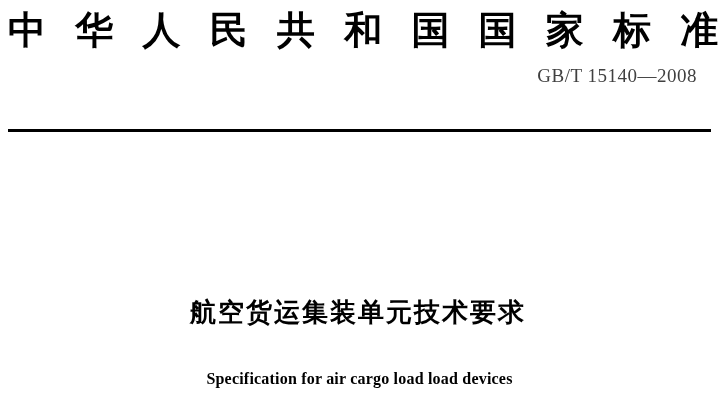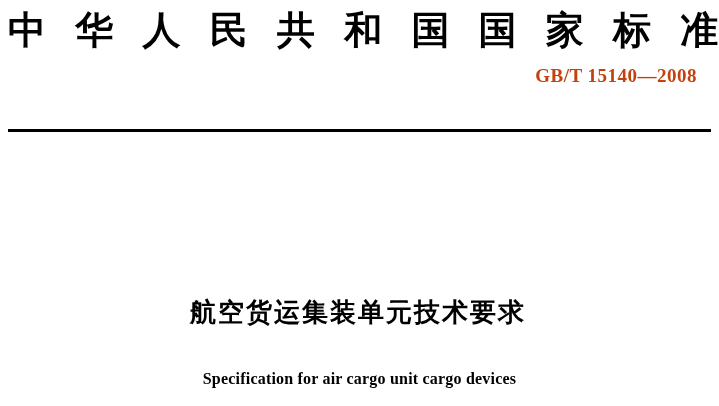--- a/index.html
+++ b/index.html
@@ -42,25 +42,25 @@
 
   
   .std-number-block {
     position: absolute;
     top: 64px;
     right: 22px;
     text-align: right;
   }
   .std-number {
     font-family: "Liberation Serif", serif;
-    font-weight: bold;
+    font-weight: normal;
     font-size: 19px;
     line-height: 24px;
     letter-spacing: 0.5px;
-    color: #c2410c;
+    color: #404040;
     white-space: nowrap;
   }
   .std-replaces {
     font-family: "DejaVu Serif", serif;
     font-size: 12px;
     line-height: 18px;
     letter-spacing: 0.3px;
     color: #000000;
     white-space: nowrap;
     margin-top: 2px;
@@ -117,15 +117,15 @@
   <div class="national-title">中 华 人 民 共 和 国 国 家 标 准</div>
 
   <div class="std-number-block">
     <div class="std-number">GB/T 15140—2008</div>
   </div>
 
   <div class="header-rule"></div>
 
   <div class="doc-title-cn">航空货运集装单元技术要求</div>
 
-  <div class="doc-title-en">Specification for air cargo unit cargo devices</div>
+  <div class="doc-title-en">Specification for air cargo load load devices</div>
 
 </div>
 
 </body></html>

